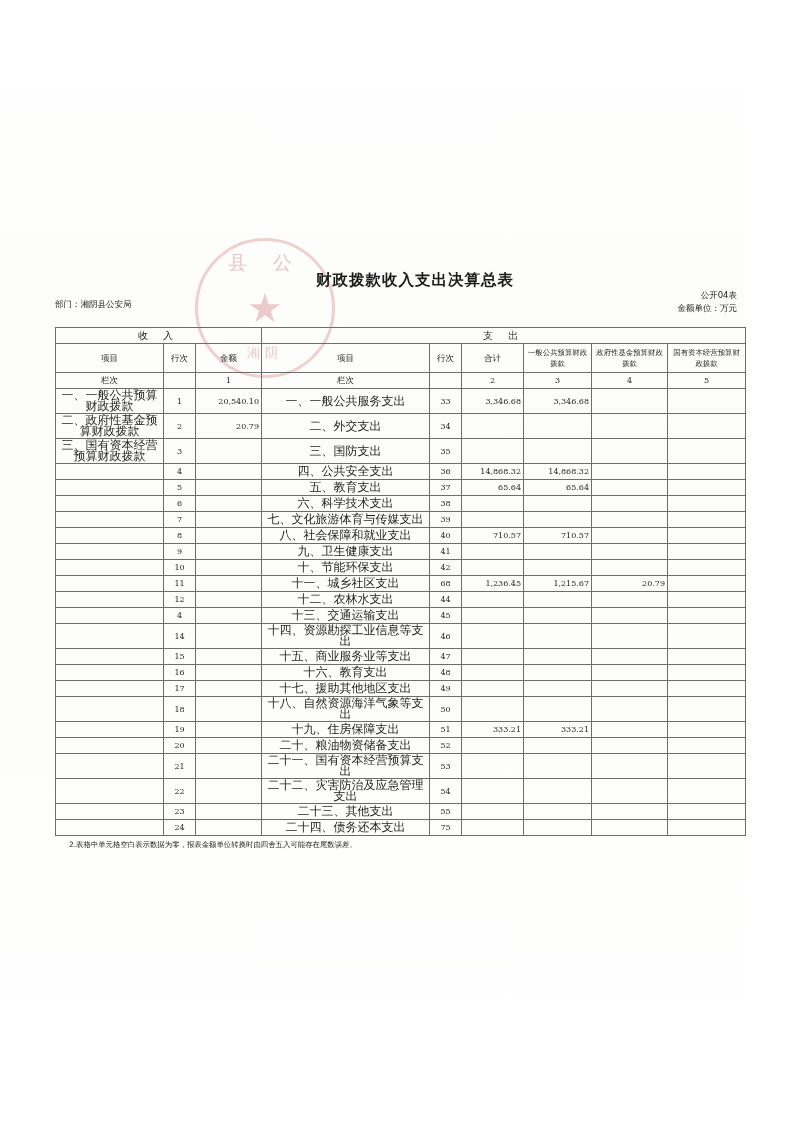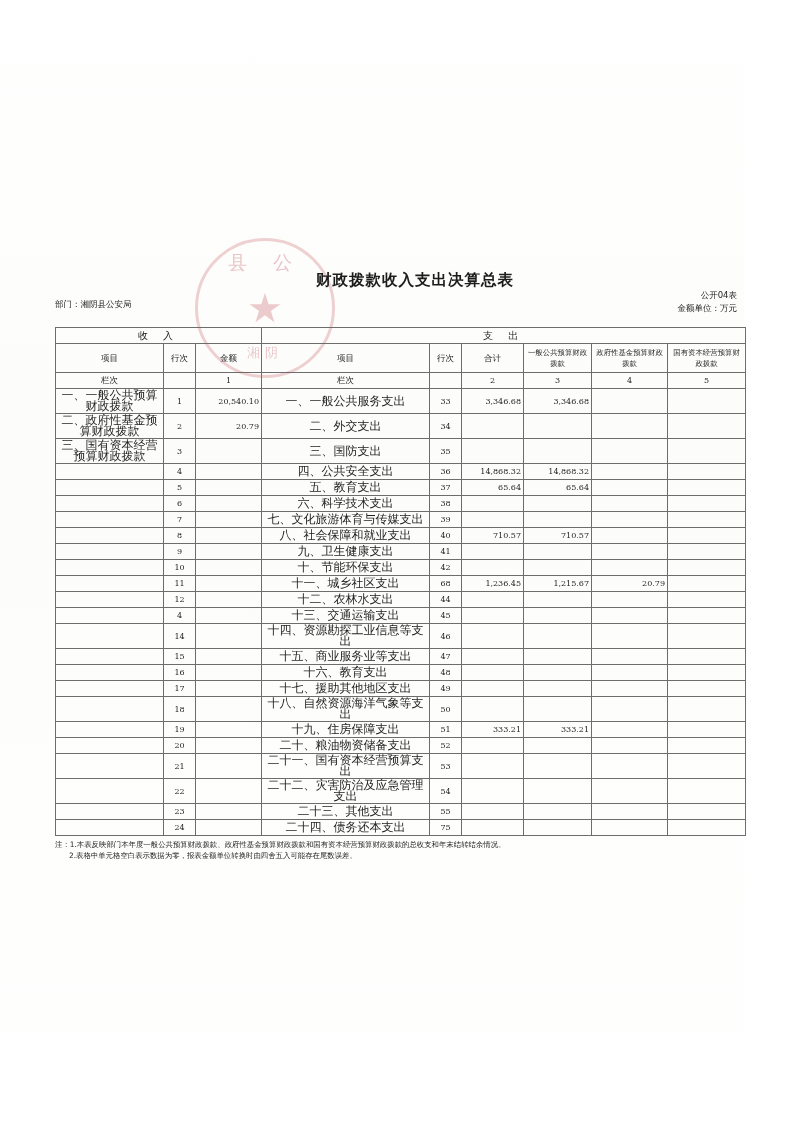--- a/index.html
+++ b/index.html
@@ -458,17 +458,16 @@
             <td class="c numcell">75</td>
             <td class="r numcell"></td>
             <td class="r numcell"></td>
             <td class="r numcell"></td>
             <td class="r numcell"></td>
           </tr>
         </tbody>
     </table>
 
     <div class="notes">
-      <div>注：1.本表反映部门本年度一般公共预算财政拨款、政府性基金预算财政拨款和国有资本经营预算财政拨款的总收支和年末结转结余情况。</div>
       <div class="note2">2.表格中单元格空白表示数据为零，报表金额单位转换时由四舍五入可能存在尾数误差。</div>
     </div>
   </div>
 </div>
 
 </body></html>

